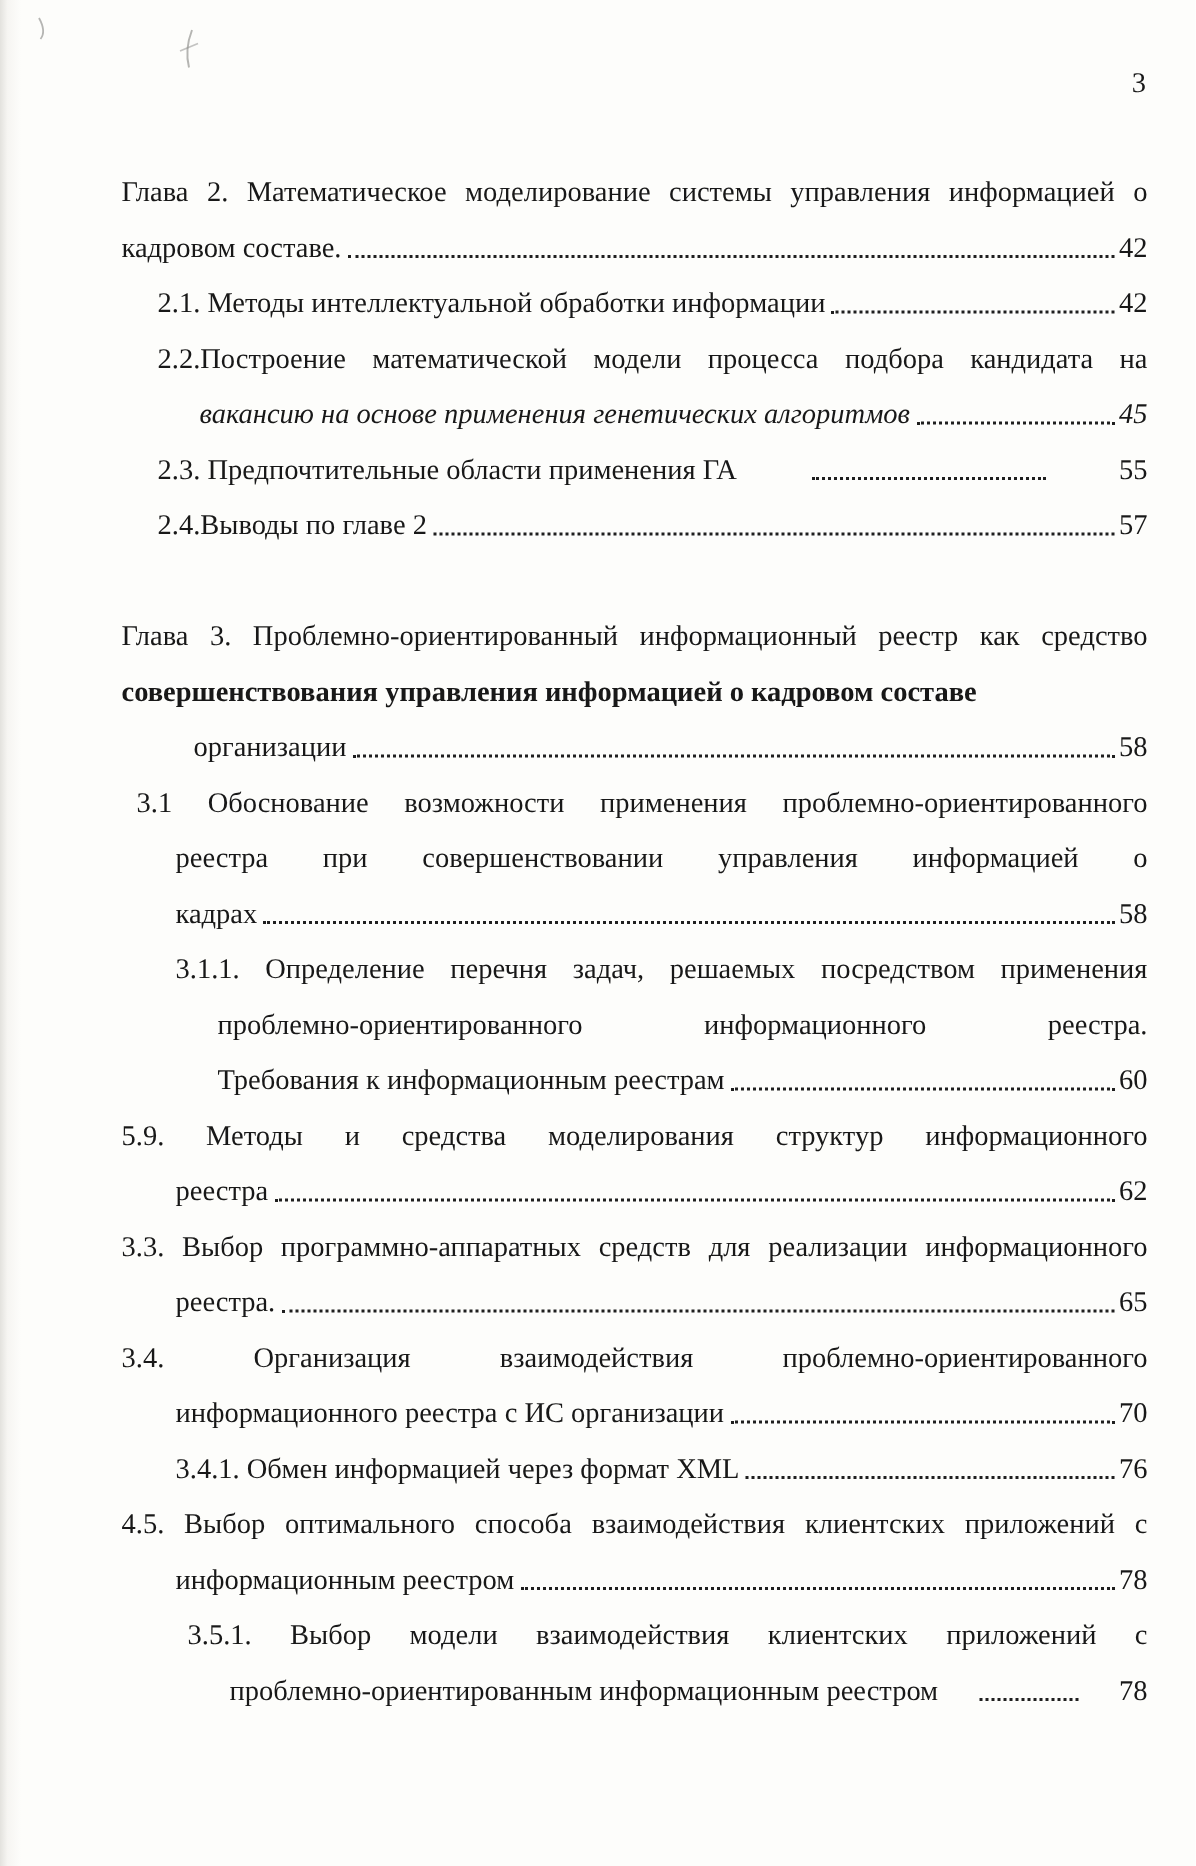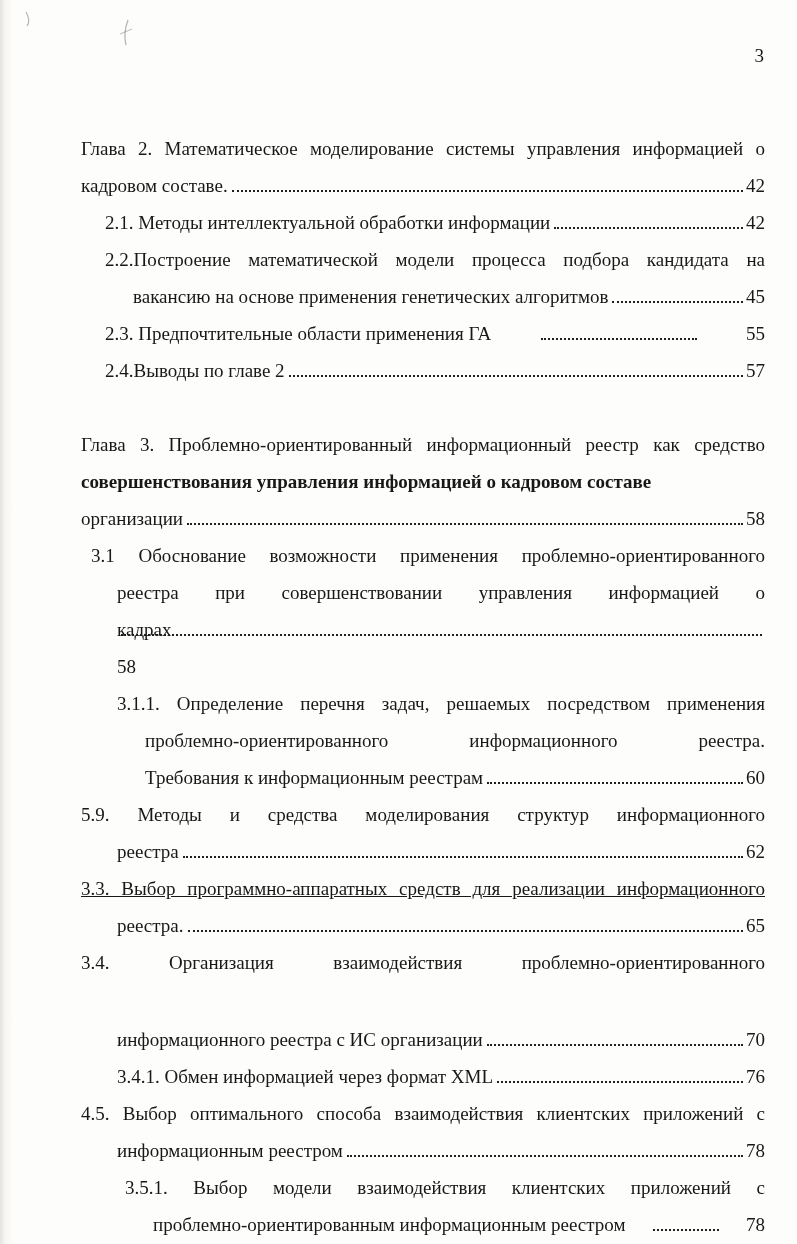--- a/index.html
+++ b/index.html
@@ -22,21 +22,21 @@
     top: 44px; right: 33px;
     font-size: 19px;
     line-height: 24px;
   }
   .pencil-marks {
     position: absolute;
     left: 16px; top: 4px;
   }
   .toc {
     position: absolute;
-    top: 130px; left: 81px; right: 32px;
+    top: 110px; left: 81px; right: 32px;
   }
   .entry { margin: 0; }
   .entry.gap { margin-top: 37px; }
   .line {
     line-height: 37px;
     min-height: 37px;
   }
   .just {
     text-align: justify;
     text-align-last: justify;
@@ -85,21 +85,21 @@
       </div>
       <div class="entry">
         <div class="line flexline" style="padding-left: 24px;">
           <span class="label">2.1. Методы интеллектуальной обработки информации</span>
           <span class="dotleader"></span>
           <span class="pagenum">42</span>
         </div>
       </div>
       <div class="entry">
         <div class="line just" style="padding-left: 24px;">2.2.Построение математической модели процесса подбора кандидата на</div>
-        <div class="line flexline" style="padding-left: 52px;">
+        <div class="line flexline" style="padding-left: 52px; font-style: italic;">
           <span class="label">вакансию на основе применения генетических алгоритмов</span>
           <span class="dotleader"></span>
           <span class="pagenum">45</span>
         </div>
       </div>
       <div class="entry">
         <div class="line flexline" style="padding-left: 24px; gap: 46px;">
           <span class="label">2.3. Предпочтительные области применения ГА</span>
           <span class="dotleader"></span>
           <span class="pagenum">55</span>
@@ -108,30 +108,30 @@
       <div class="entry">
         <div class="line flexline" style="padding-left: 24px;">
           <span class="label">2.4.Выводы по главе 2</span>
           <span class="dotleader"></span>
           <span class="pagenum">57</span>
         </div>
       </div>
       <div class="entry gap">
         <div class="line just" style="padding-left: 0px;">Глава 3. Проблемно-ориентированный информационный реестр как средство</div>
         <div class="line plain" style="padding-left: 0px; font-weight: bold;">совершенствования управления информацией о кадровом составе</div>
-        <div class="line flexline" style="padding-left: 0px;">
+        <div class="line flexline" style="padding-left: 0px; margin-left: 48px;">
           <span class="label">организации</span>
           <span class="dotleader"></span>
           <span class="pagenum">58</span>
         </div>
       </div>
       <div class="entry">
         <div class="line just" style="padding-left: 10px;">3.1 Обоснование возможности применения проблемно-ориентированного</div>
         <div class="line just" style="padding-left: 36px;">реестра при совершенствовании управления информацией о</div>
-        <div class="line flexline" style="padding-left: 36px; flex-direction: column;">
+        <div class="line flexline" style="padding-left: 36px;">
           <span class="label">кадрах</span>
           <span class="dotleader"></span>
           <span class="pagenum">58</span>
         </div>
       </div>
       <div class="entry">
         <div class="line just" style="padding-left: 36px;">3.1.1. Определение перечня задач, решаемых посредством применения</div>
         <div class="line just" style="padding-left: 64px;">проблемно-ориентированного информационного реестра.</div>
         <div class="line flexline" style="padding-left: 64px;">
           <span class="label">Требования к информационным реестрам</span>
@@ -141,30 +141,30 @@
       </div>
       <div class="entry">
         <div class="line just" style="padding-left: 0px;">5.9. Методы и средства моделирования структур информационного</div>
         <div class="line flexline" style="padding-left: 36px; font-family: Liberation Serif, serif;">
           <span class="label">реестра</span>
           <span class="dotleader"></span>
           <span class="pagenum">62</span>
         </div>
       </div>
       <div class="entry">
-        <div class="line just" style="padding-left: 0px; text-decoration: underline;">3.3. Выбор программно-аппаратных средств для реализации информационного</div>
+        <div class="line just" style="padding-left: 0px;">3.3. Выбор программно-аппаратных средств для реализации информационного</div>
         <div class="line flexline" style="padding-left: 36px;">
           <span class="label">реестра.</span>
           <span class="dotleader"></span>
           <span class="pagenum">65</span>
         </div>
       </div>
       <div class="entry">
         <div class="line just" style="padding-left: 0px;">3.4. Организация взаимодействия проблемно-ориентированного</div>
-        <div class="line flexline" style="padding-left: 36px; margin-top: 40px;">
+        <div class="line flexline" style="padding-left: 36px;">
           <span class="label">информационного реестра с ИС организации</span>
           <span class="dotleader"></span>
           <span class="pagenum">70</span>
         </div>
       </div>
       <div class="entry">
         <div class="line flexline" style="padding-left: 36px;">
           <span class="label">3.4.1. Обмен информацией через формат XML</span>
           <span class="dotleader"></span>
           <span class="pagenum">76</span>

